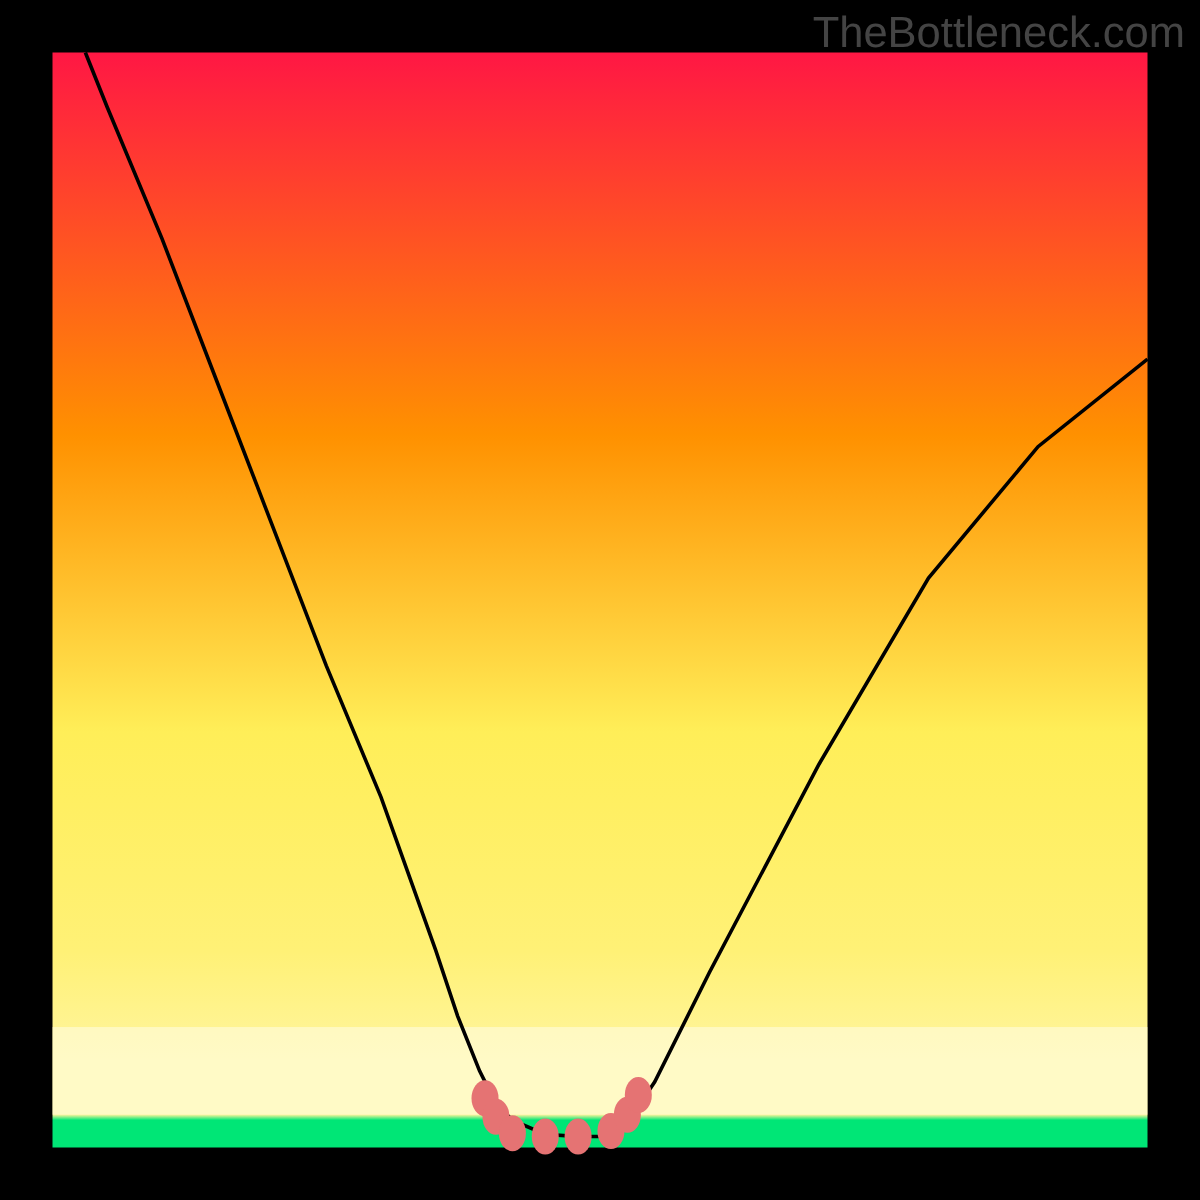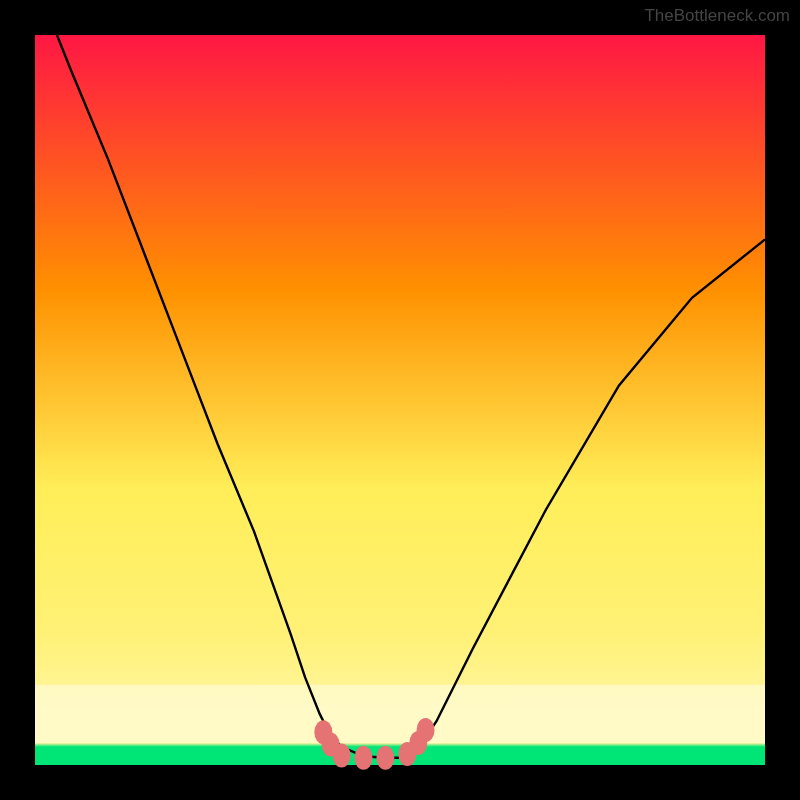--- a/index.html
+++ b/index.html
@@ -15,21 +15,21 @@
     width: 800px;
     height: 800px;
     position: relative;
     background: #000;
   }
   .watermark {
     position: absolute;
     top: 6px;
     right: 10px;
     color: #444;
-    font-size: 17px;
+    font-size: 29px;
     font-weight: 500;
     z-index: 5;
   }
   svg {
     display: block;
   }
 </style>
 </head>
 <body>
 

